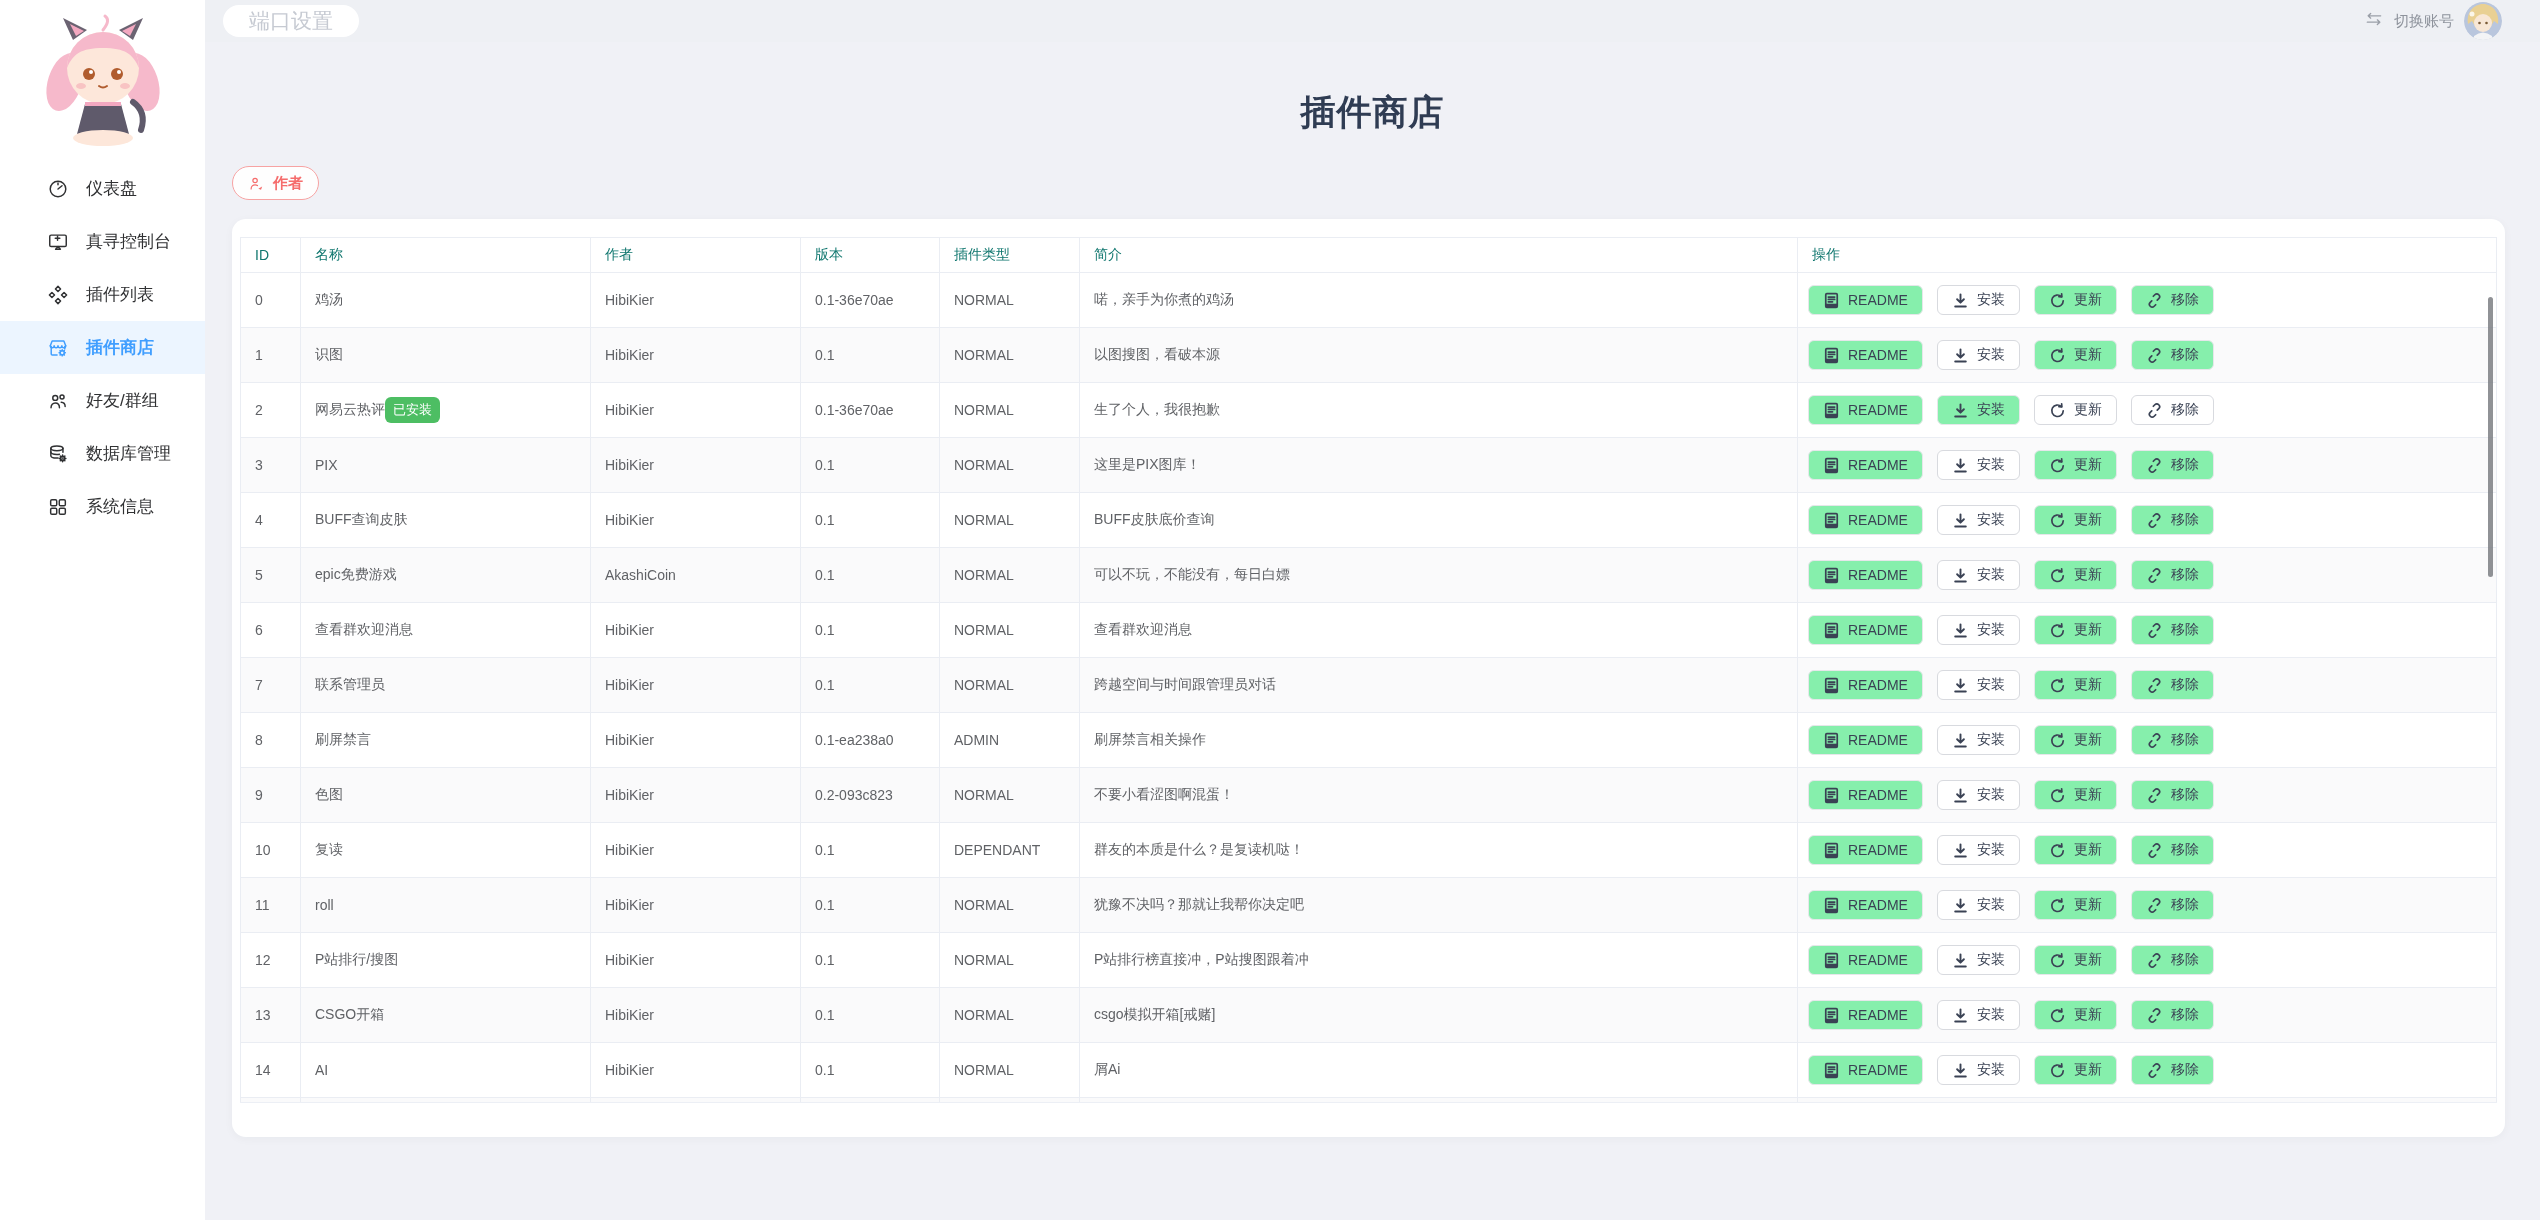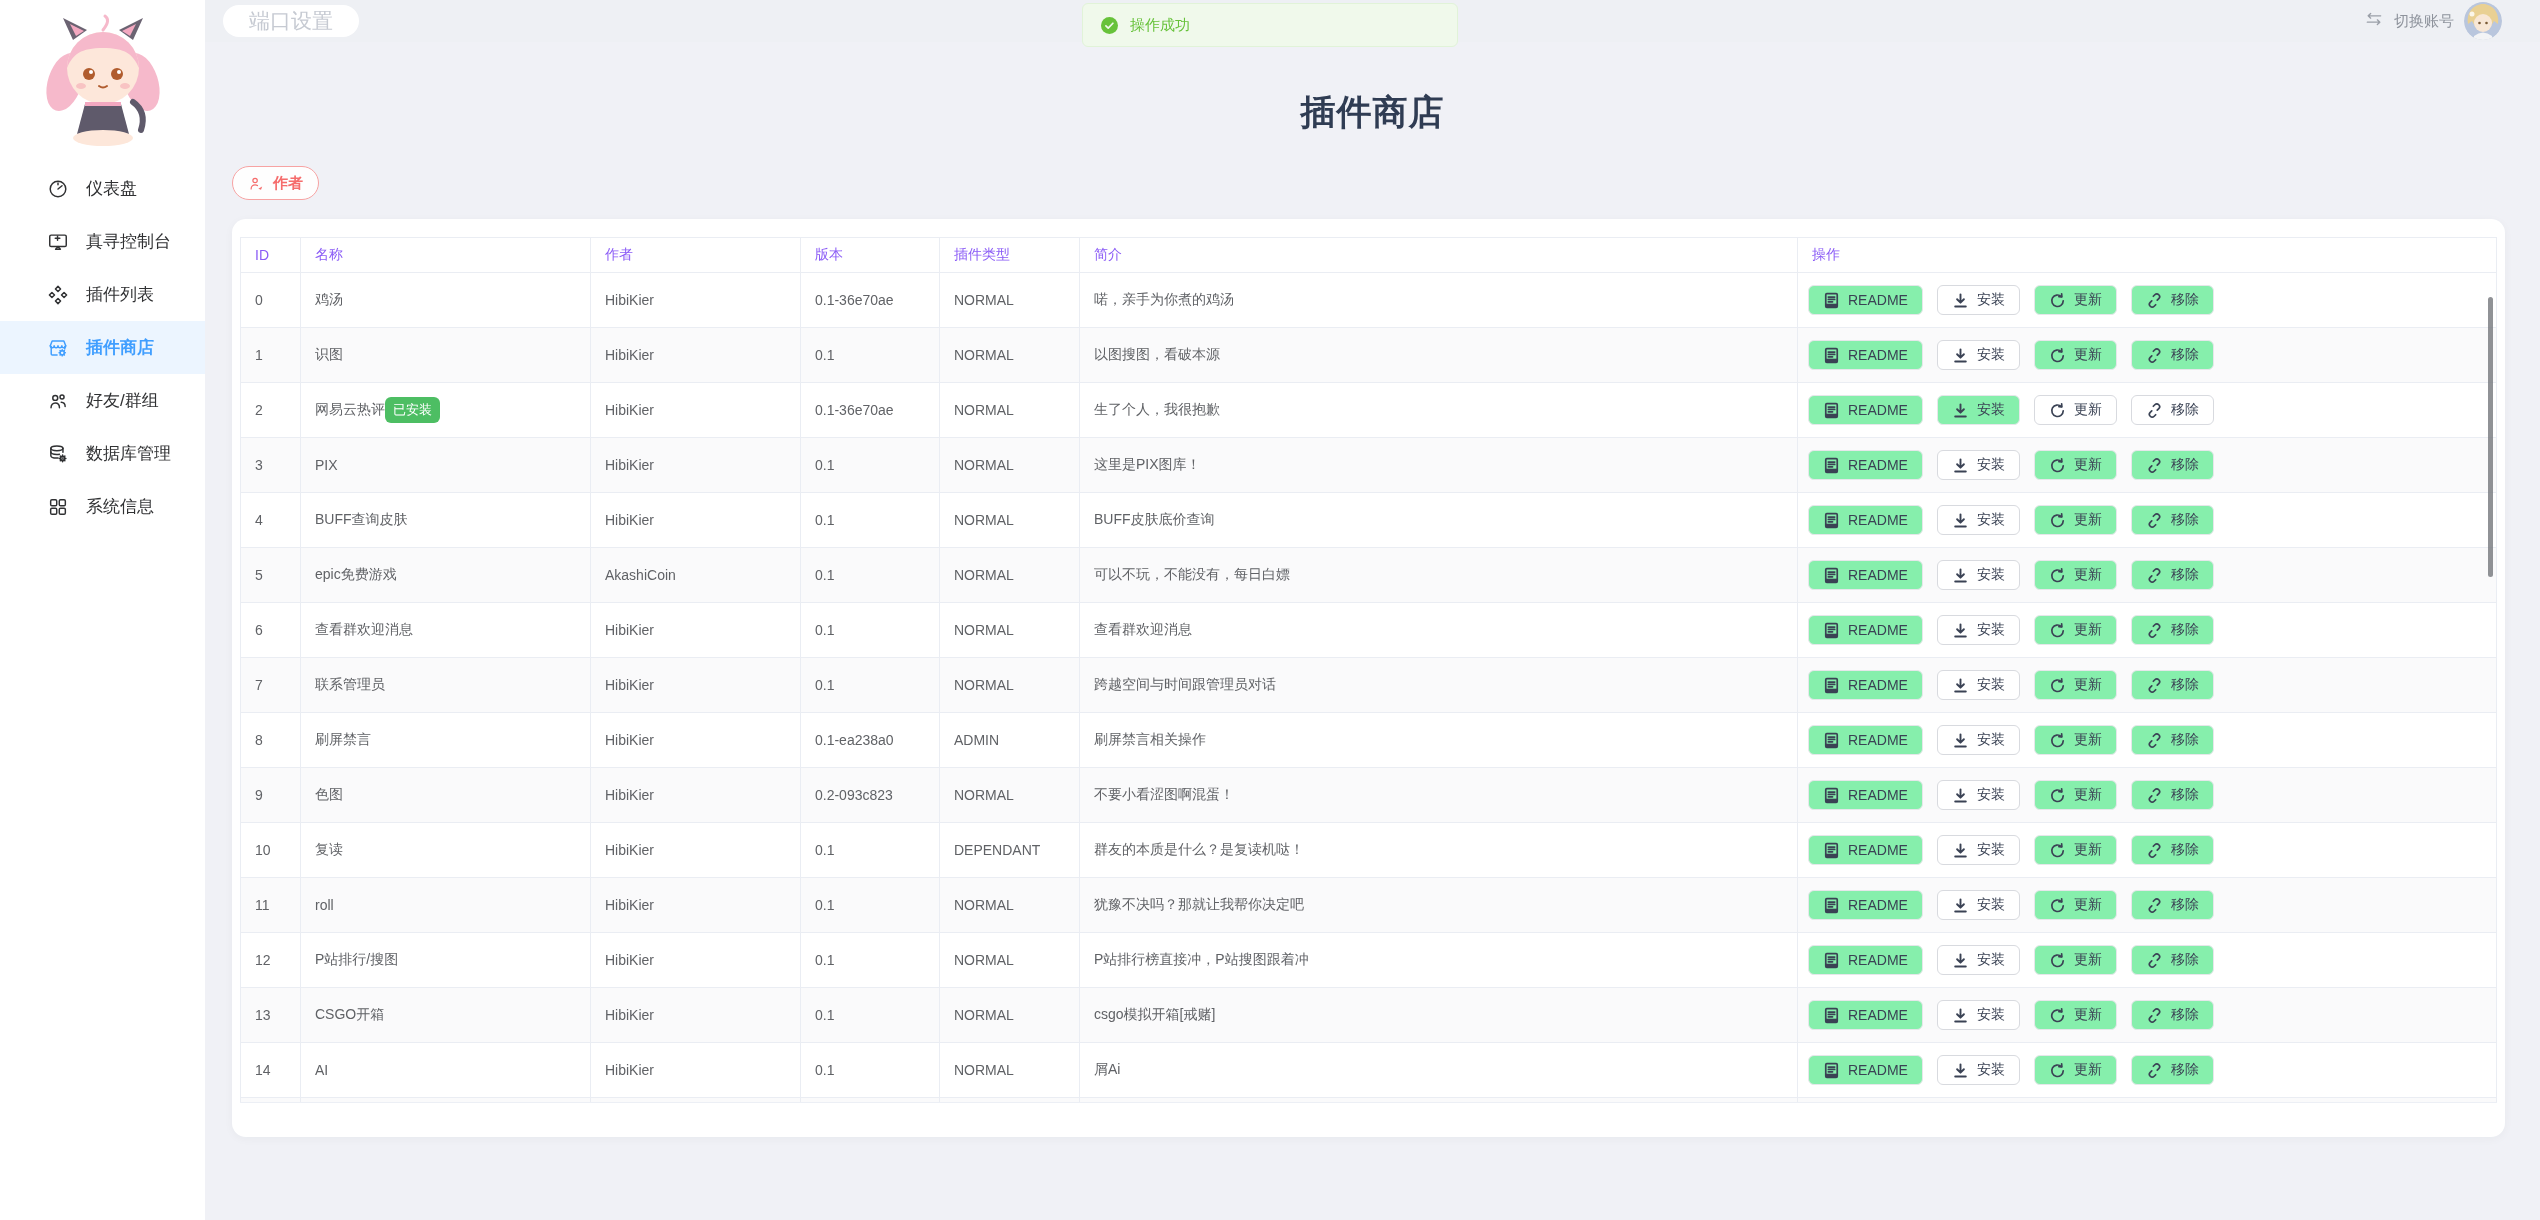--- a/index.html
+++ b/index.html
@@ -80,21 +80,21 @@
   .card {
     margin: 19px 35px 0 27px; height: 918px;
     background: #ffffff; border-radius: 14px;
     box-shadow: 0 2px 10px rgba(31,45,61,.04);
     padding: 18px 8px 0;
   }
   .table-viewport { position: relative; height: 866px; overflow: hidden; border-bottom: 1px solid #eceff5; }
   table { width: 100%; border-collapse: collapse; table-layout: fixed; }
   th, td { border: 1px solid #eaedf3; font-weight: 400; }
   th {
-    height: 35px; font-size: 14px; color: #8b5cf6; text-align: left;
+    height: 35px; font-size: 14px; color: #0f766e; text-align: left;
     padding: 0 14px; background: #ffffff; font-weight: 500;
   }
   td { height: 55px; font-size: 14px; color: #606266; padding: 0 14px; background: #ffffff; }
   tr.stripe td { background: #fafafb; }
   td.actions-cell { padding: 0 0 0 10px; }
   .badge {
     display: inline-block; padding: 4px 8px;
     background: #4dbe63; color: #ffffff; font-size: 13px; border-radius: 6px;
     vertical-align: middle;
   }
@@ -245,27 +245,20 @@
           <circle cx="19" cy="21" r="9" fill="#f8e7d6"></circle>
           <path d="M10 34 q9 -7 18 0 v4 h-18 Z" fill="#f3f4f6"></path>
           <circle cx="15.5" cy="21" r="1.3" fill="#7a5a36"></circle>
           <circle cx="22.5" cy="21" r="1.3" fill="#7a5a36"></circle>
           <circle cx="8" cy="12" r="2.5" fill="#fff" opacity=".8"></circle>
         </svg>
       </span>
     </div>
   </header>
 
-  <div class="toast">
-    <svg width="17" height="17" viewBox="0 0 16 16">
-      <circle cx="8" cy="8" r="8" fill="#67c23a"></circle>
-      <path d="M4.6 8.3 l2.2 2.2 4.4-4.6" stroke="#f0f9eb" stroke-width="1.6" fill="none" stroke-linecap="round" stroke-linejoin="round"></path>
-    </svg>
-    <span class="toast-text">操作成功</span>
-  </div>
 
   <main class="main">
     <h1 class="page-title">插件商店</h1>
 
 
     <div class="filter-row">
       <button class="author-btn">
         <svg viewBox="0 0 24 24">
           <circle cx="10" cy="7.8" r="3.1"></circle>
           <path d="M4.4 19.6 c0-3.6 2.5-5.7 5.6-5.7 1.3 0 2.5 .4 3.4 1"></path>

